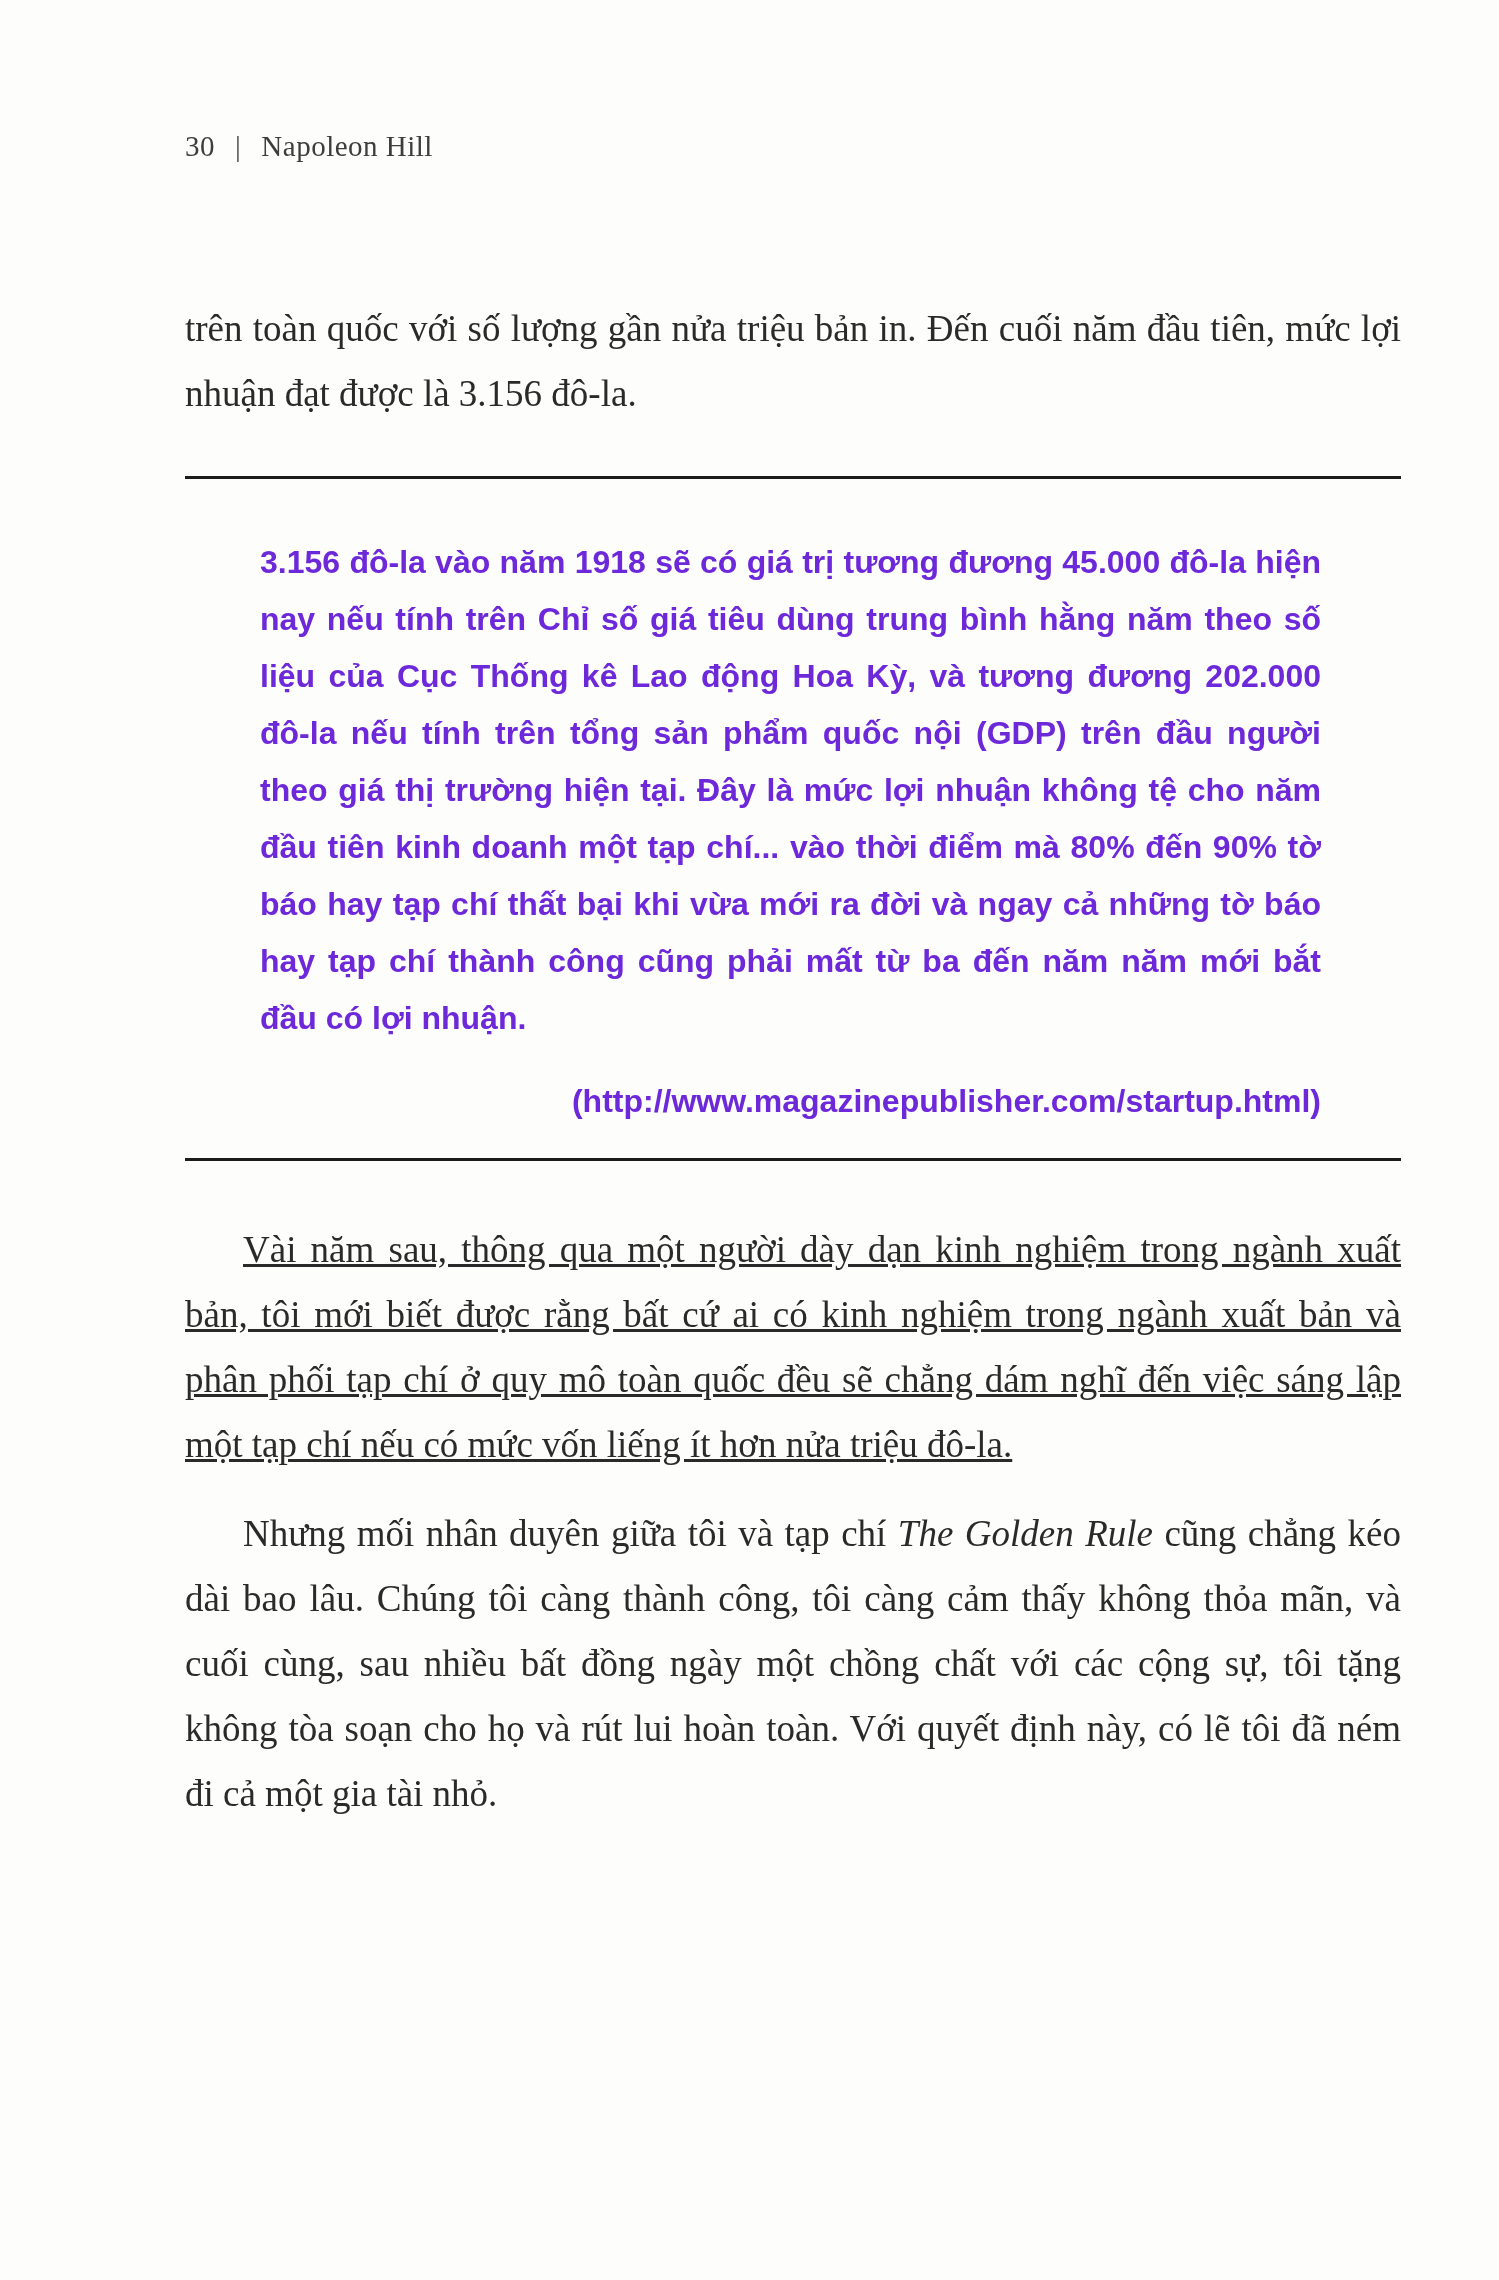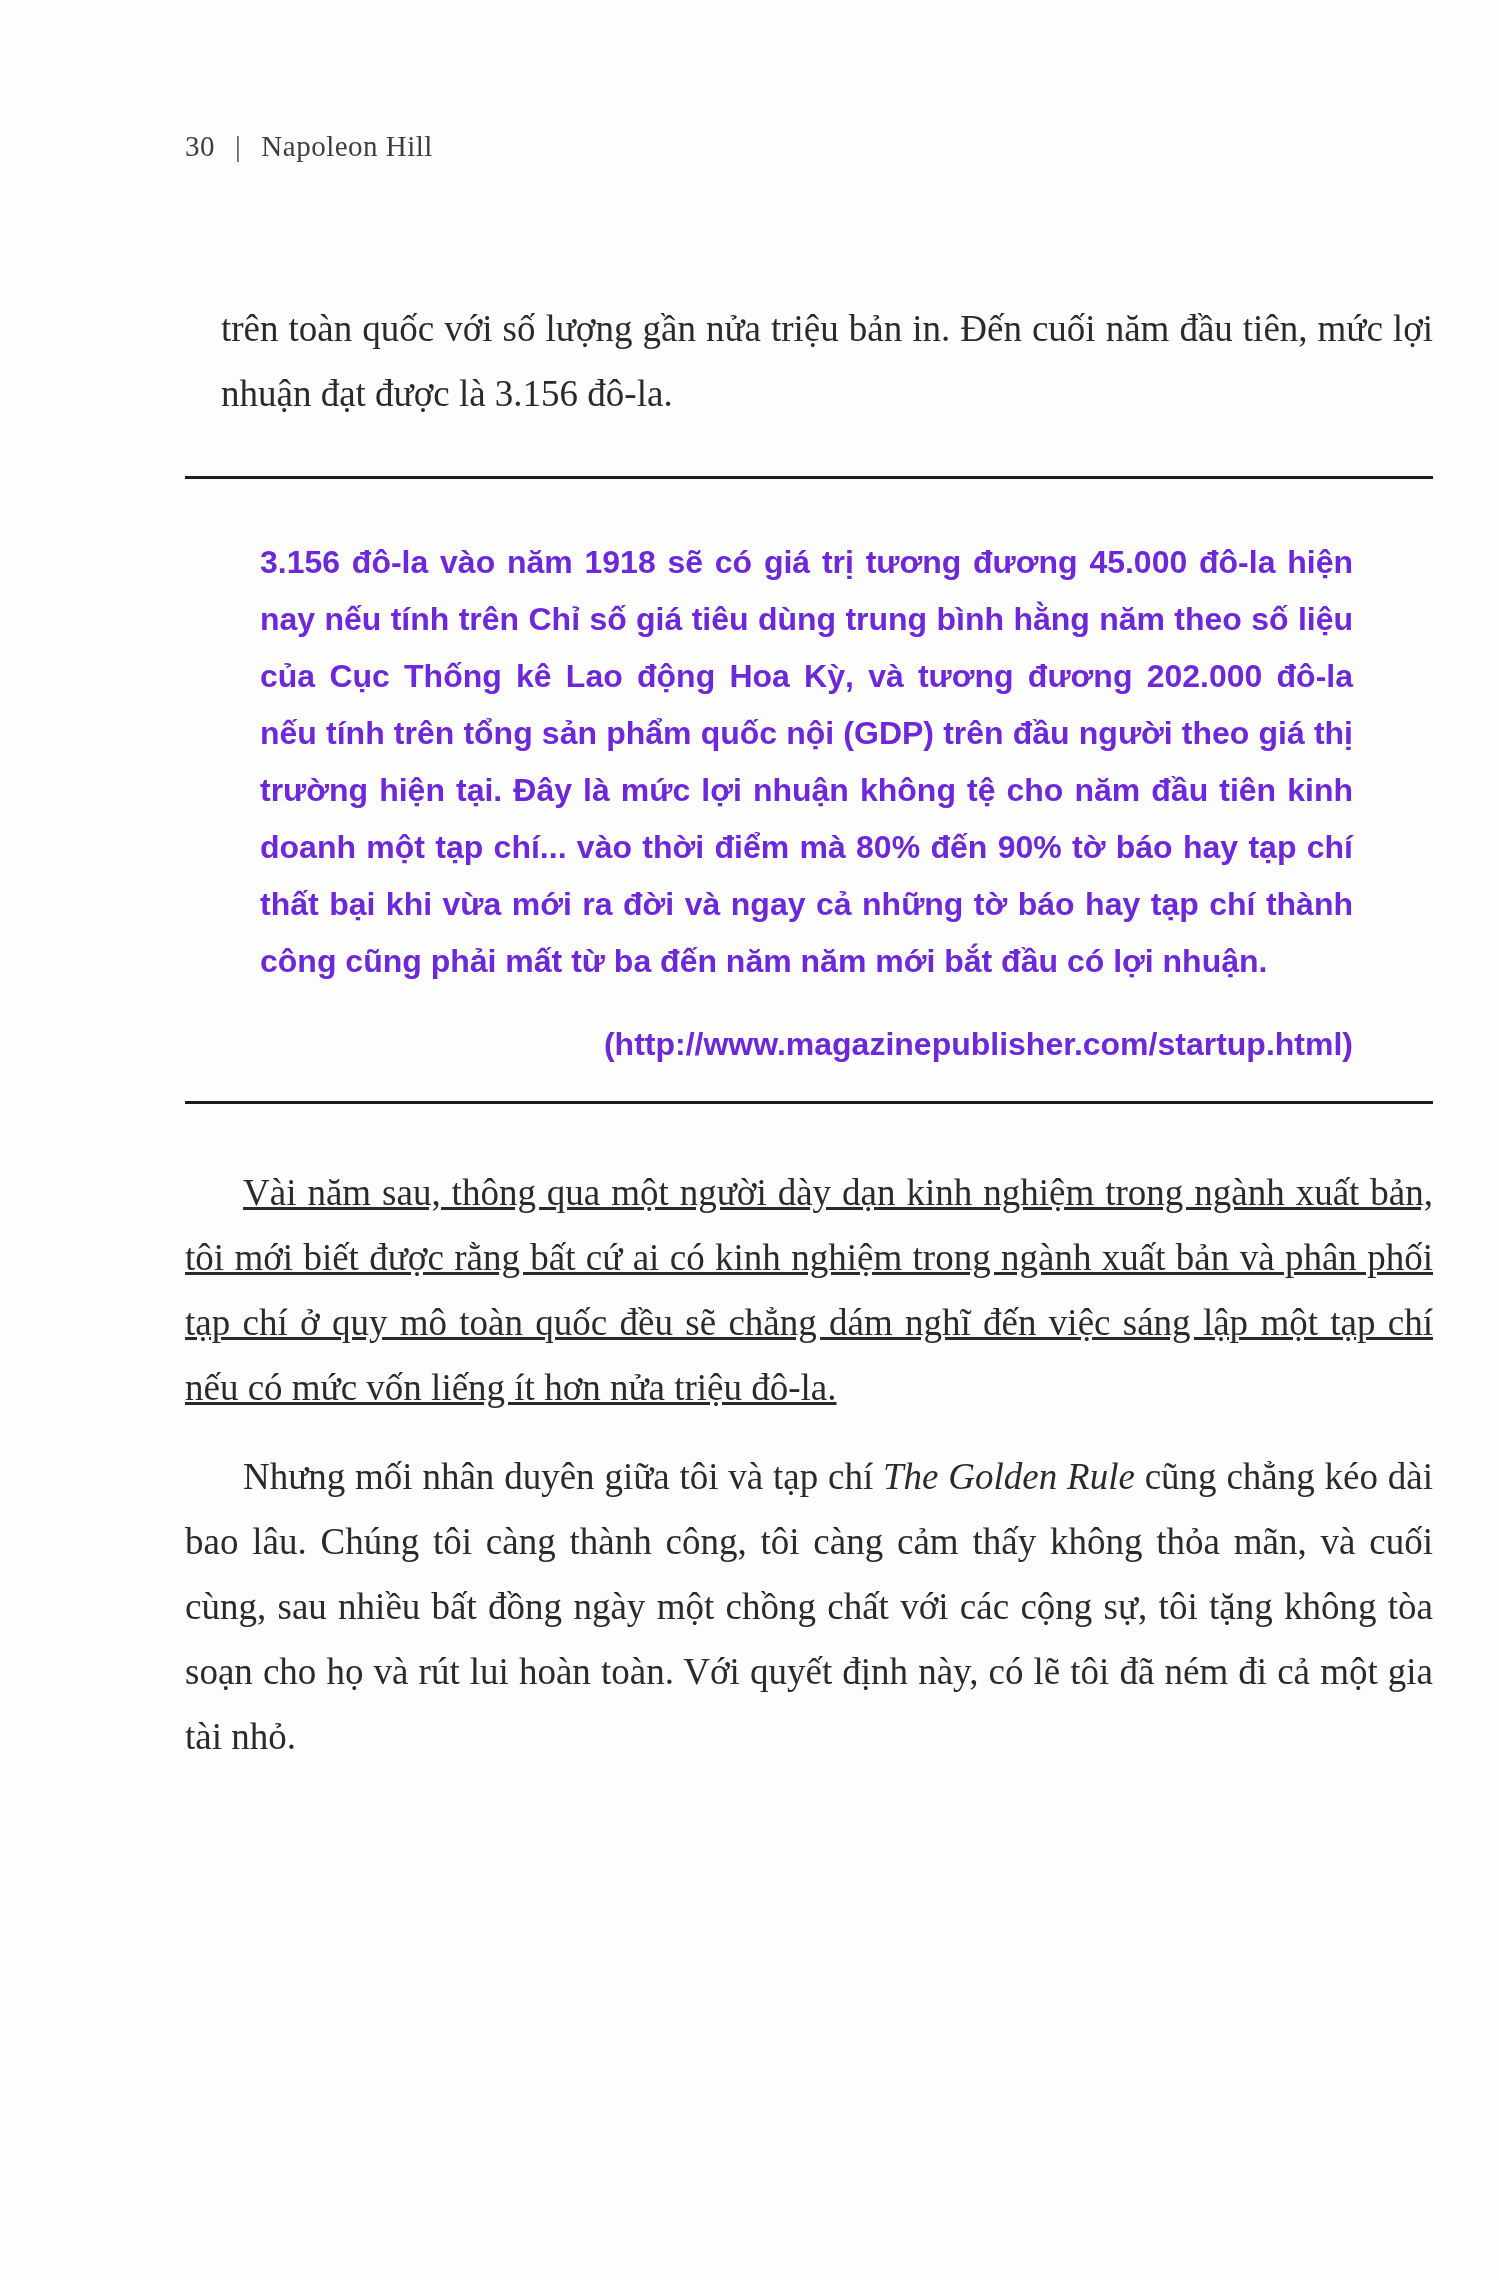--- a/index.html
+++ b/index.html
@@ -3,21 +3,21 @@
 <meta charset="utf-8">
 <style>
   * { margin: 0; padding: 0; box-sizing: border-box; }
   html, body { background: #e9e9e9; }
   .page {
     width: 1499px;
     height: 2280px;
     margin: 0 auto;
     background: #fdfdfc;
     position: relative;
-    padding: 128px 66px 0 185px;
+    padding: 128px 98px 0 185px;
     overflow: hidden;
     font-family: "Liberation Serif", "DejaVu Serif", serif;
     color: #282828;
   }
   .page-header {
     font-size: 29px;
     line-height: 36px;
     color: #3d3d3d;
     letter-spacing: 0.5px;
   }
@@ -29,21 +29,20 @@
   .body-par {
     font-size: 37px;
     line-height: 65px;
     text-align: justify;
     text-indent: 58px;
     color: #2a2a2a;
   }
   .body-par.no-indent {
     text-indent: 0;
     margin-top: 132px;
-    margin-left: 36px;
   }
   .rule {
     border: none;
     height: 3px;
     background: #1c1c1c;
     width: 100%;
   }
   .rule.top { margin-top: 50px; }
   .rule.bottom { margin-top: 28px; }
   .footnote {

